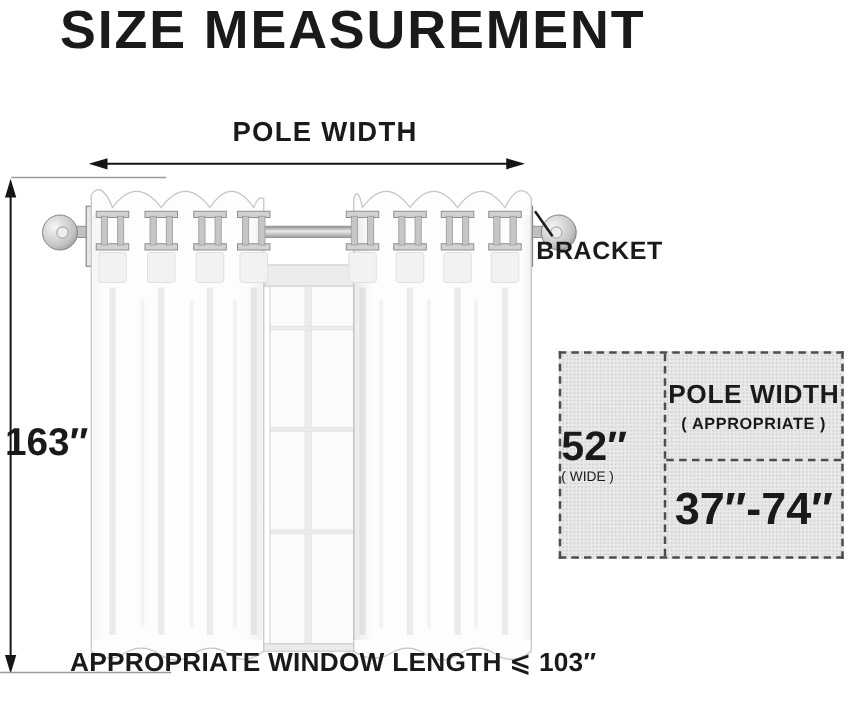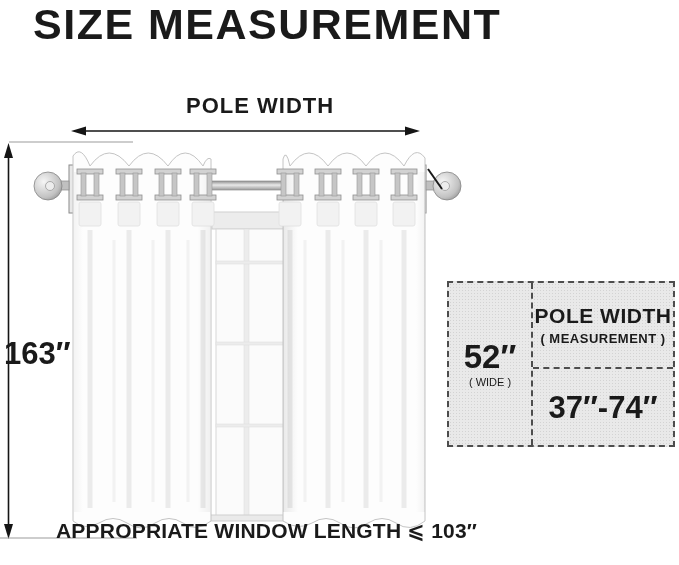--- a/index.html
+++ b/index.html
@@ -1,45 +1,45 @@
 <!DOCTYPE html>
 <html><head>
 <meta charset="utf-8">
 <style>
   html,body{margin:0;padding:0;background:#ffffff;}
   .stage{
     position:relative;width:679px;height:565px;background:#ffffff;overflow:hidden;
     font-family:"Liberation Sans","DejaVu Sans",sans-serif;color:#1a1a1a;
   }
   .abs{position:absolute;line-height:1;white-space:nowrap;}
-  .page-title{left:33px;top:3px;font-size:43px;font-weight:800;letter-spacing:1.5px;}
+  .page-title{left:48px;top:3px;font-size:43px;font-weight:800;letter-spacing:1.5px;}
   .pole-width-label{left:186px;top:95px;font-size:22px;font-weight:700;letter-spacing:1px;}
   .height-label{left:4px;top:338px;font-size:31px;font-weight:700;}
   .bracket-label{left:429px;top:191px;font-size:20px;font-weight:700;letter-spacing:0.5px;}
   .bottom-note{left:56px;top:520px;font-size:21px;font-weight:700;letter-spacing:0.2px;}
   .illustration{position:absolute;left:0;top:0;width:679px;height:565px;}
 
   .suggestion-box{
     position:absolute;left:447px;top:281px;width:228px;height:166px;box-sizing:border-box;
     border:2px dashed #4d4d4d;display:flex;
     background-color:#e9e9e9;
     background-image:radial-gradient(circle,#d3d3d3 0.7px,rgba(0,0,0,0) 0.9px);
     background-size:3px 3px;
   }
   .sb-left{width:84px;box-sizing:border-box;border-right:2px dashed #4d4d4d;
-    display:flex;flex-direction:column;align-items:center;justify-content:center;}
+    display:flex;flex-direction:column;justify-content:center;}
   .sb-right{flex:1;display:flex;flex-direction:column;}
   .sb-right-top{height:86px;box-sizing:border-box;border-bottom:2px dashed #4d4d4d;
     display:flex;flex-direction:column;align-items:center;justify-content:center;}
   .sb-right-bottom{flex:1;display:flex;align-items:center;justify-content:center;}
   .sb-value{font-size:33px;font-weight:700;line-height:1;}
   .sb-caption{font-size:11px;font-weight:400;line-height:1;margin-top:4px;}
   .sb-title{font-size:21px;font-weight:700;line-height:1;letter-spacing:0.5px;}
   .sb-subcaption{font-size:13px;font-weight:700;line-height:1;margin-top:6px;letter-spacing:0.5px;}
-  .sb-range{font-size:31px;font-weight:700;line-height:1;}
+  .sb-range{font-size:36px;font-weight:700;line-height:1;}
 </style>
 </head>
 <body>
 
 <div class="stage">
 
   <svg class="illustration" viewBox="0 0 679 565" aria-hidden="true">
     <defs>
       <linearGradient id="rodGrad" x1="0" y1="0" x2="0" y2="1">
         <stop offset="0" stop-color="#8f8f8f"></stop>
@@ -190,30 +190,31 @@
       <polygon points="8.5,539 4,524 13,524" fill="#151515" stroke="none"></polygon>
     </g>
     <line x1="9" y1="142" x2="133" y2="142" stroke="#9c9c9c" stroke-width="1.2"></line>
     <line x1="0" y1="538" x2="137" y2="538" stroke="#9c9c9c" stroke-width="1.2"></line>
     <line x1="428" y1="169" x2="442" y2="189" stroke="#1a1a1a" stroke-width="2"></line>
   </svg>
 
   <div class="abs page-title">SIZE MEASUREMENT</div>
   <div class="abs pole-width-label">POLE WIDTH</div>
   <div class="abs height-label">163″</div>
+  <div class="abs bracket-label">BRACKET</div>
 
   <div class="suggestion-box">
     <div class="sb-left">
       <div class="sb-value">52″</div>
       <div class="sb-caption">( WIDE )</div>
     </div>
     <div class="sb-right">
       <div class="sb-right-top">
         <div class="sb-title">POLE WIDTH</div>
-        <div class="sb-subcaption">( MEASUREMENT )</div>
+        <div class="sb-subcaption">( APPROPRIATE )</div>
       </div>
       <div class="sb-right-bottom">
         <div class="sb-range">37″-74″</div>
       </div>
     </div>
   </div>
 
   <div class="abs bottom-note">APPROPRIATE WINDOW LENGTH ⩽ 103″</div>
 </div>
 

